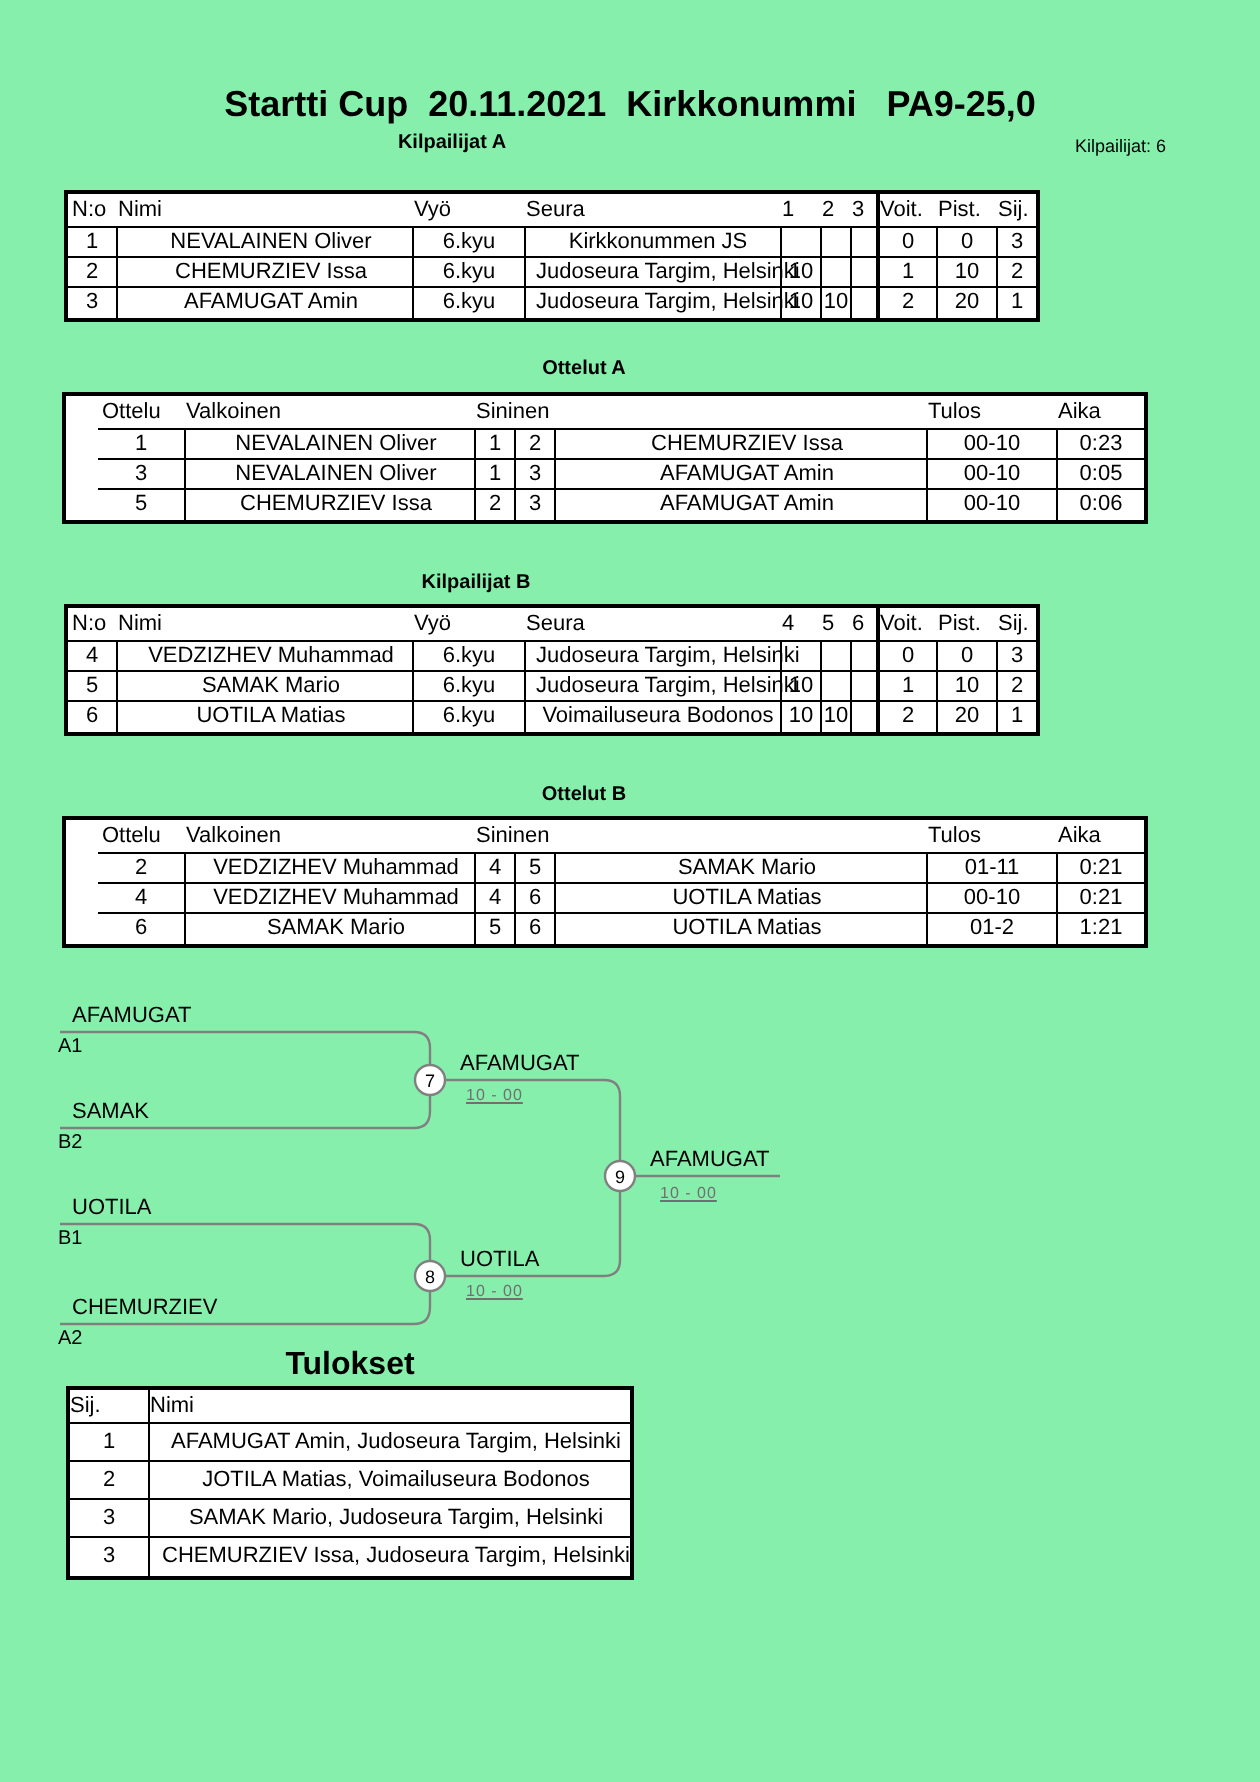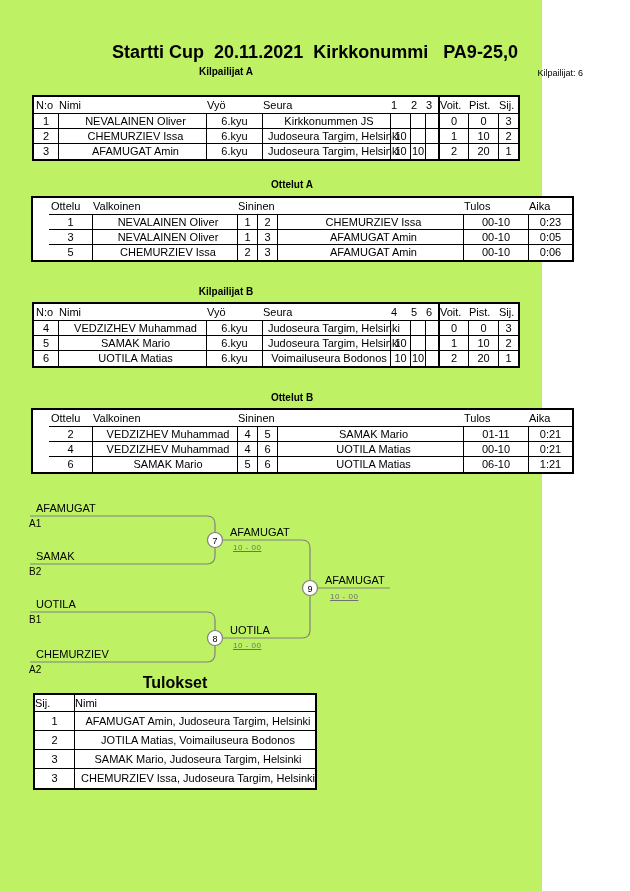--- a/index.html
+++ b/index.html
@@ -1,17 +1,17 @@
 <!DOCTYPE html>
 <html><head>
 <meta charset="utf-8">
 <style>
   html,body { margin:0; padding:0; background:#fff; }
   .page {
-    position:relative; width:542px; height:891px; background:#bef264;
+    position:relative; width:630px; height:891px; background:#86efac;
     font-family:"Liberation Sans", sans-serif; color:#000;
   }
   * { box-sizing:border-box; }
 
   .title {
     position:absolute; left:0; top:42px; width:630px;
     text-align:center; font-size:18px; font-weight:bold; white-space:pre;
   }
   .caption { position:absolute; font-size:10px; font-weight:bold; text-align:center; width:260px; }
   .caption.big { font-size:16px; }
@@ -129,21 +129,21 @@
 
     <div class="c nb">5</div>
     <div class="c l nb">CHEMURZIEV Issa</div>
     <div class="c nb">2</div>
     <div class="c nb">3</div>
     <div class="c l nb">AFAMUGAT Amin</div>
     <div class="c nb">00-10</div>
     <div class="c nr nb">0:06</div>
   </div>
 
-  <div class="caption" style="left:96px;top:286px">Kilpailijat B</div>
+  <div class="caption" style="left:108px;top:286px">Kilpailijat B</div>
 
   <div class="tbl kt" style="left:32px;top:302px">
     <div class="h hl">N:o</div>
     <div class="h">Nimi</div>
     <div class="h">Vyö</div>
     <div class="h">Seura</div>
     <div class="h">4</div>
     <div class="h">5</div>
     <div class="h thk">6</div>
     <div class="h">Voit.</div>
@@ -207,21 +207,21 @@
     <div class="c">6</div>
     <div class="c l">UOTILA Matias</div>
     <div class="c">00-10</div>
     <div class="c nr">0:21</div>
 
     <div class="c nb">6</div>
     <div class="c l nb">SAMAK Mario</div>
     <div class="c nb">5</div>
     <div class="c nb">6</div>
     <div class="c l nb">UOTILA Matias</div>
-    <div class="c nb">06-10</div>
+    <div class="c nb">01-2</div>
     <div class="c nr nb">1:21</div>
   </div>
 
   <svg class="bracket-svg" width="630" height="195" viewBox="0 0 630 195">
     <g fill="none" stroke="#808080" stroke-width="1.2">
       <path d="M30 26 H207 Q215 26 215 34 V42.5"></path>
       <path d="M30 74 H207 Q215 74 215 65.5 V57.5"></path>
       <path d="M222.5 50 H302 Q310 50 310 58 V90.5"></path>
       <path d="M30 122 H207 Q215 122 215 130 V140.5"></path>
       <path d="M30 172 H207 Q215 172 215 163.5 V155.5"></path>

